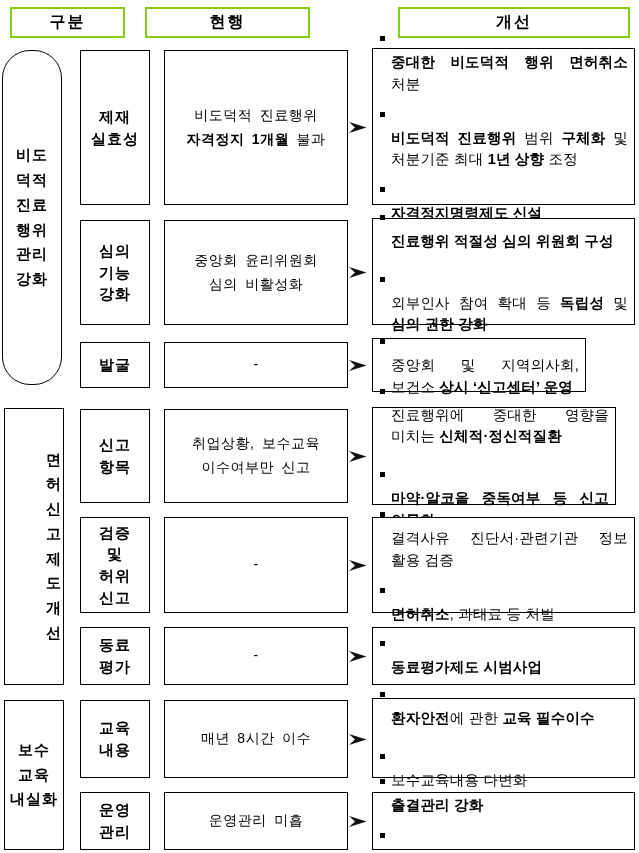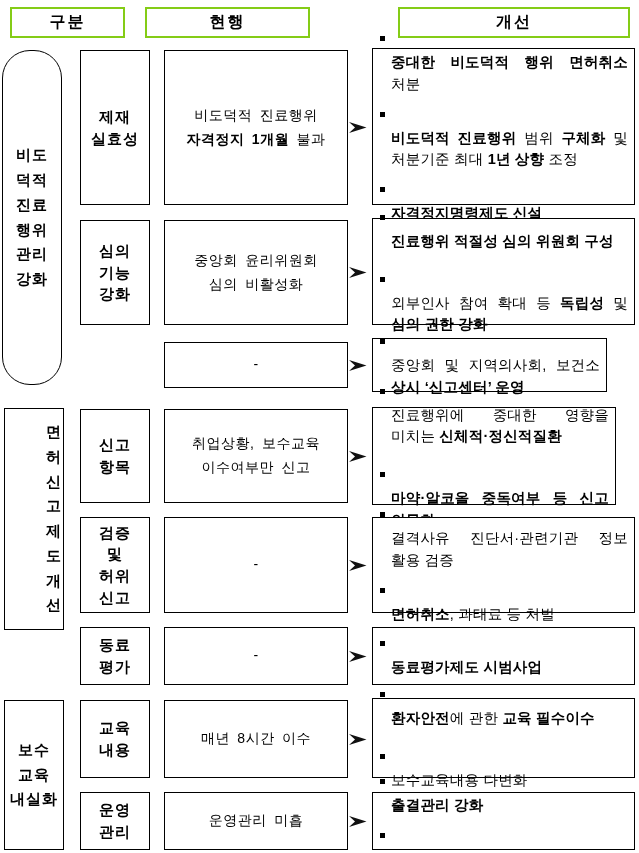--- a/index.html
+++ b/index.html
@@ -86,36 +86,37 @@
       <div class="bullet">
         <span class="marker"></span>
         <span class="btext"><span class="bold">진료행위 적절성 심의 위원회 구성</span></span>
       </div>
       <div class="bullet">
         <span class="marker"></span>
         <span class="btext"><span>외부인사 참여 확대 등 </span><span class="bold">독립성</span><span> 및 </span><span class="bold">심의 권한 강화</span></span>
       </div>
     </div>
 
+  <div class="box sub" style="left:80px;top:342px;width:70px;height:46px;"><span>발굴</span></div>
   <div class="box cur" style="left:164px;top:342px;width:184px;height:46px;">
       <span><span>-</span></span>
     </div>
   <div class="arrow" style="left:346px;top:358px;">
     <svg width="18" height="13" viewBox="0 0 18 13">
         <path d="M0 12 L17.5 6.5 L0 1 L6 6.5 Z" fill="#111"></path>
       </svg>
   </div>
-  <div class="box imp tight" style="left:372px;top:338px;width:235px;height:54px;">
+  <div class="box imp tight" style="left:372px;top:338px;width:214px;height:54px;">
       <div class="bullet">
         <span class="marker"></span>
         <span class="btext"><span>중앙회 및 지역의사회, 보건소 </span><span class="bold">상시 ‘신고센터’ 운영</span></span>
       </div>
     </div>
 
-  <div class="box group" style="left:4px;top:408px;width:60px;height:222px;padding-left:40px;"><span>면허
+  <div class="box group" style="left:4px;top:408px;width:60px;height:277px;padding-left:40px;"><span>면허
 신고
 제도
 개선</span></div>
 
   <div class="box sub" style="left:80px;top:409px;width:70px;height:94px;"><span>신고
 항목</span></div>
   <div class="box cur" style="left:164px;top:409px;width:184px;height:94px;">
       <span><span>취업상황, 보수교육</span><br><span>이수여부만 신고</span></span>
     </div>
   <div class="arrow" style="left:346px;top:449px;">

